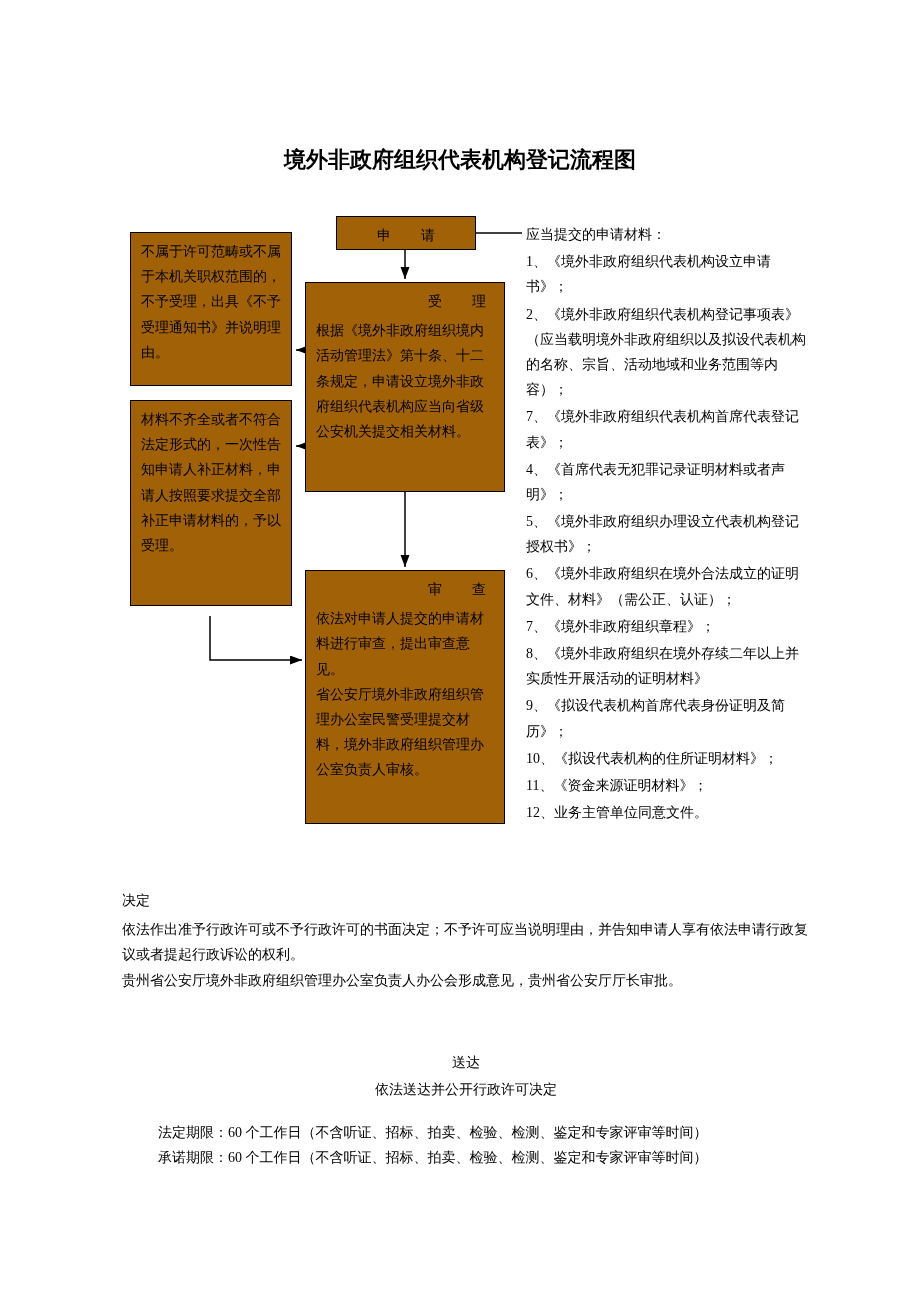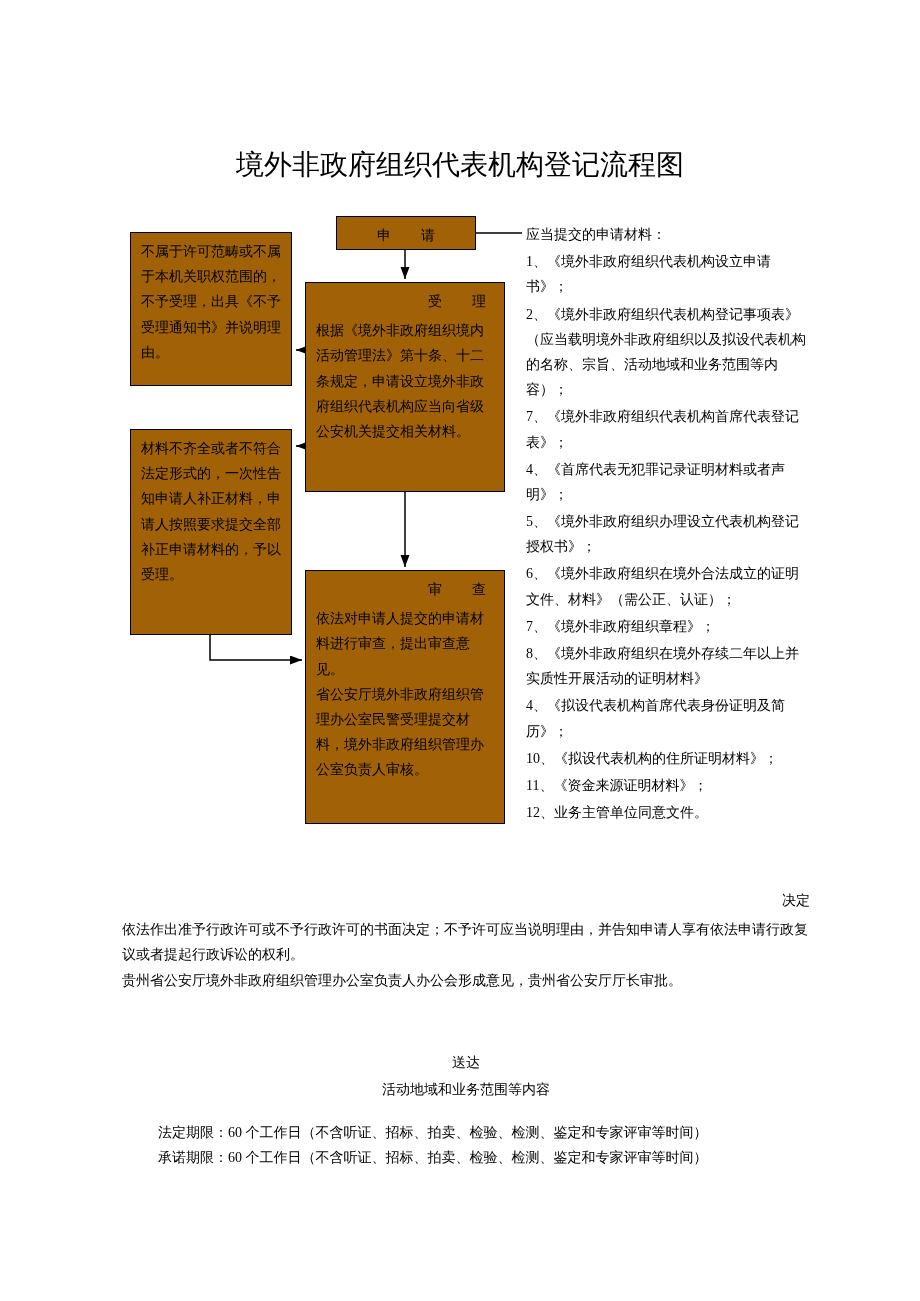--- a/index.html
+++ b/index.html
@@ -12,22 +12,22 @@
       color: #000;
       position: relative;
       line-height: 1.8;
     }
     .page-title {
       position: absolute;
       top: 140px;
       left: 0;
       width: 920px;
       text-align: center;
-      font-size: 28px;
-      font-weight: normal;
+      font-size: 22px;
+      font-weight: bold;
     }
     .flow-box {
       position: absolute;
       border: 1px solid #000;
       padding: 6px 10px;
       background: #a16207;
       text-align: left;
     }
     .flow-box.center-title {
       text-align: center;
@@ -37,41 +37,41 @@
     .box-title {
       text-align: right;
       letter-spacing: 8px;
       padding-left: 8px;
       margin-bottom: 4px;
     }
     
     .b-apply { left: 336px; top: 216px; width: 140px; height: 34px; }
     .b-left1 { left: 130px; top: 232px; width: 162px; height: 154px; }
     .b-accept { left: 305px; top: 282px; width: 200px; height: 210px; }
-    .b-left2 { left: 130px; top: 429px; width: 162px; height: 206px; }
+    .b-left2 { left: 130px; top: 400px; width: 162px; height: 206px; }
     .b-review { left: 305px; top: 570px; width: 200px; height: 254px; }
 
     
     .materials {
       position: absolute;
       left: 526px;
       top: 222px;
       width: 284px;
       font-family: "SimSun", serif;
     }
     .materials p { margin-bottom: 2px; }
 
     
     .decision {
       position: absolute;
       left: 122px;
       top: 888px;
       width: 688px;
     }
-    .decision .dec-title { text-align: right; margin-bottom: 4px; }
+    .decision .dec-title { text-align: left; margin-bottom: 4px; }
     .deliver {
       position: absolute;
       left: 122px;
       top: 1050px;
       width: 688px;
       text-align: center;
     }
     .deliver p { margin-bottom: 2px; }
     .deadlines {
       position: absolute;
@@ -134,33 +134,33 @@
 <div class="materials">
   <p>应当提交的申请材料：</p>
   <p>1、《境外非政府组织代表机构设立申请书》；</p>
   <p>2、《境外非政府组织代表机构登记事项表》（应当载明境外非政府组织以及拟设代表机构的名称、宗旨、活动地域和业务范围等内容）；</p>
   <p>7、《境外非政府组织代表机构首席代表登记表》；</p>
   <p>4、《首席代表无犯罪记录证明材料或者声明》；</p>
   <p>5、《境外非政府组织办理设立代表机构登记授权书》；</p>
   <p>6、《境外非政府组织在境外合法成立的证明文件、材料》（需公正、认证）；</p>
   <p>7、《境外非政府组织章程》；</p>
   <p>8、《境外非政府组织在境外存续二年以上并实质性开展活动的证明材料》</p>
-  <p>4、《拟设代表机构首席代表身份证明及简历》；</p>
+  <p>9、《拟设代表机构首席代表身份证明及简历》；</p>
   <p>10、《拟设代表机构的住所证明材料》；</p>
   <p>11、《资金来源证明材料》；</p>
   <p>12、业务主管单位同意文件。</p>
 </div>
 
 <div class="decision">
   <div class="dec-title">决定</div>
   <p>依法作出准予行政许可或不予行政许可的书面决定；不予许可应当说明理由，并告知申请人享有依法申请行政复议或者提起行政诉讼的权利。</p>
   <p>贵州省公安厅境外非政府组织管理办公室负责人办公会形成意见，贵州省公安厅厅长审批。</p>
 </div>
 
 <div class="deliver">
   <p>送达</p>
-  <p>活动地域和业务范围等内容</p>
+  <p>依法送达并公开行政许可决定</p>
 </div>
 
 <div class="deadlines">
   <p>法定期限：60 个工作日（不含听证、招标、拍卖、检验、检测、鉴定和专家评审等时间）</p>
   <p>承诺期限：60 个工作日（不含听证、招标、拍卖、检验、检测、鉴定和专家评审等时间）</p>
 </div>
 
 </body></html>

